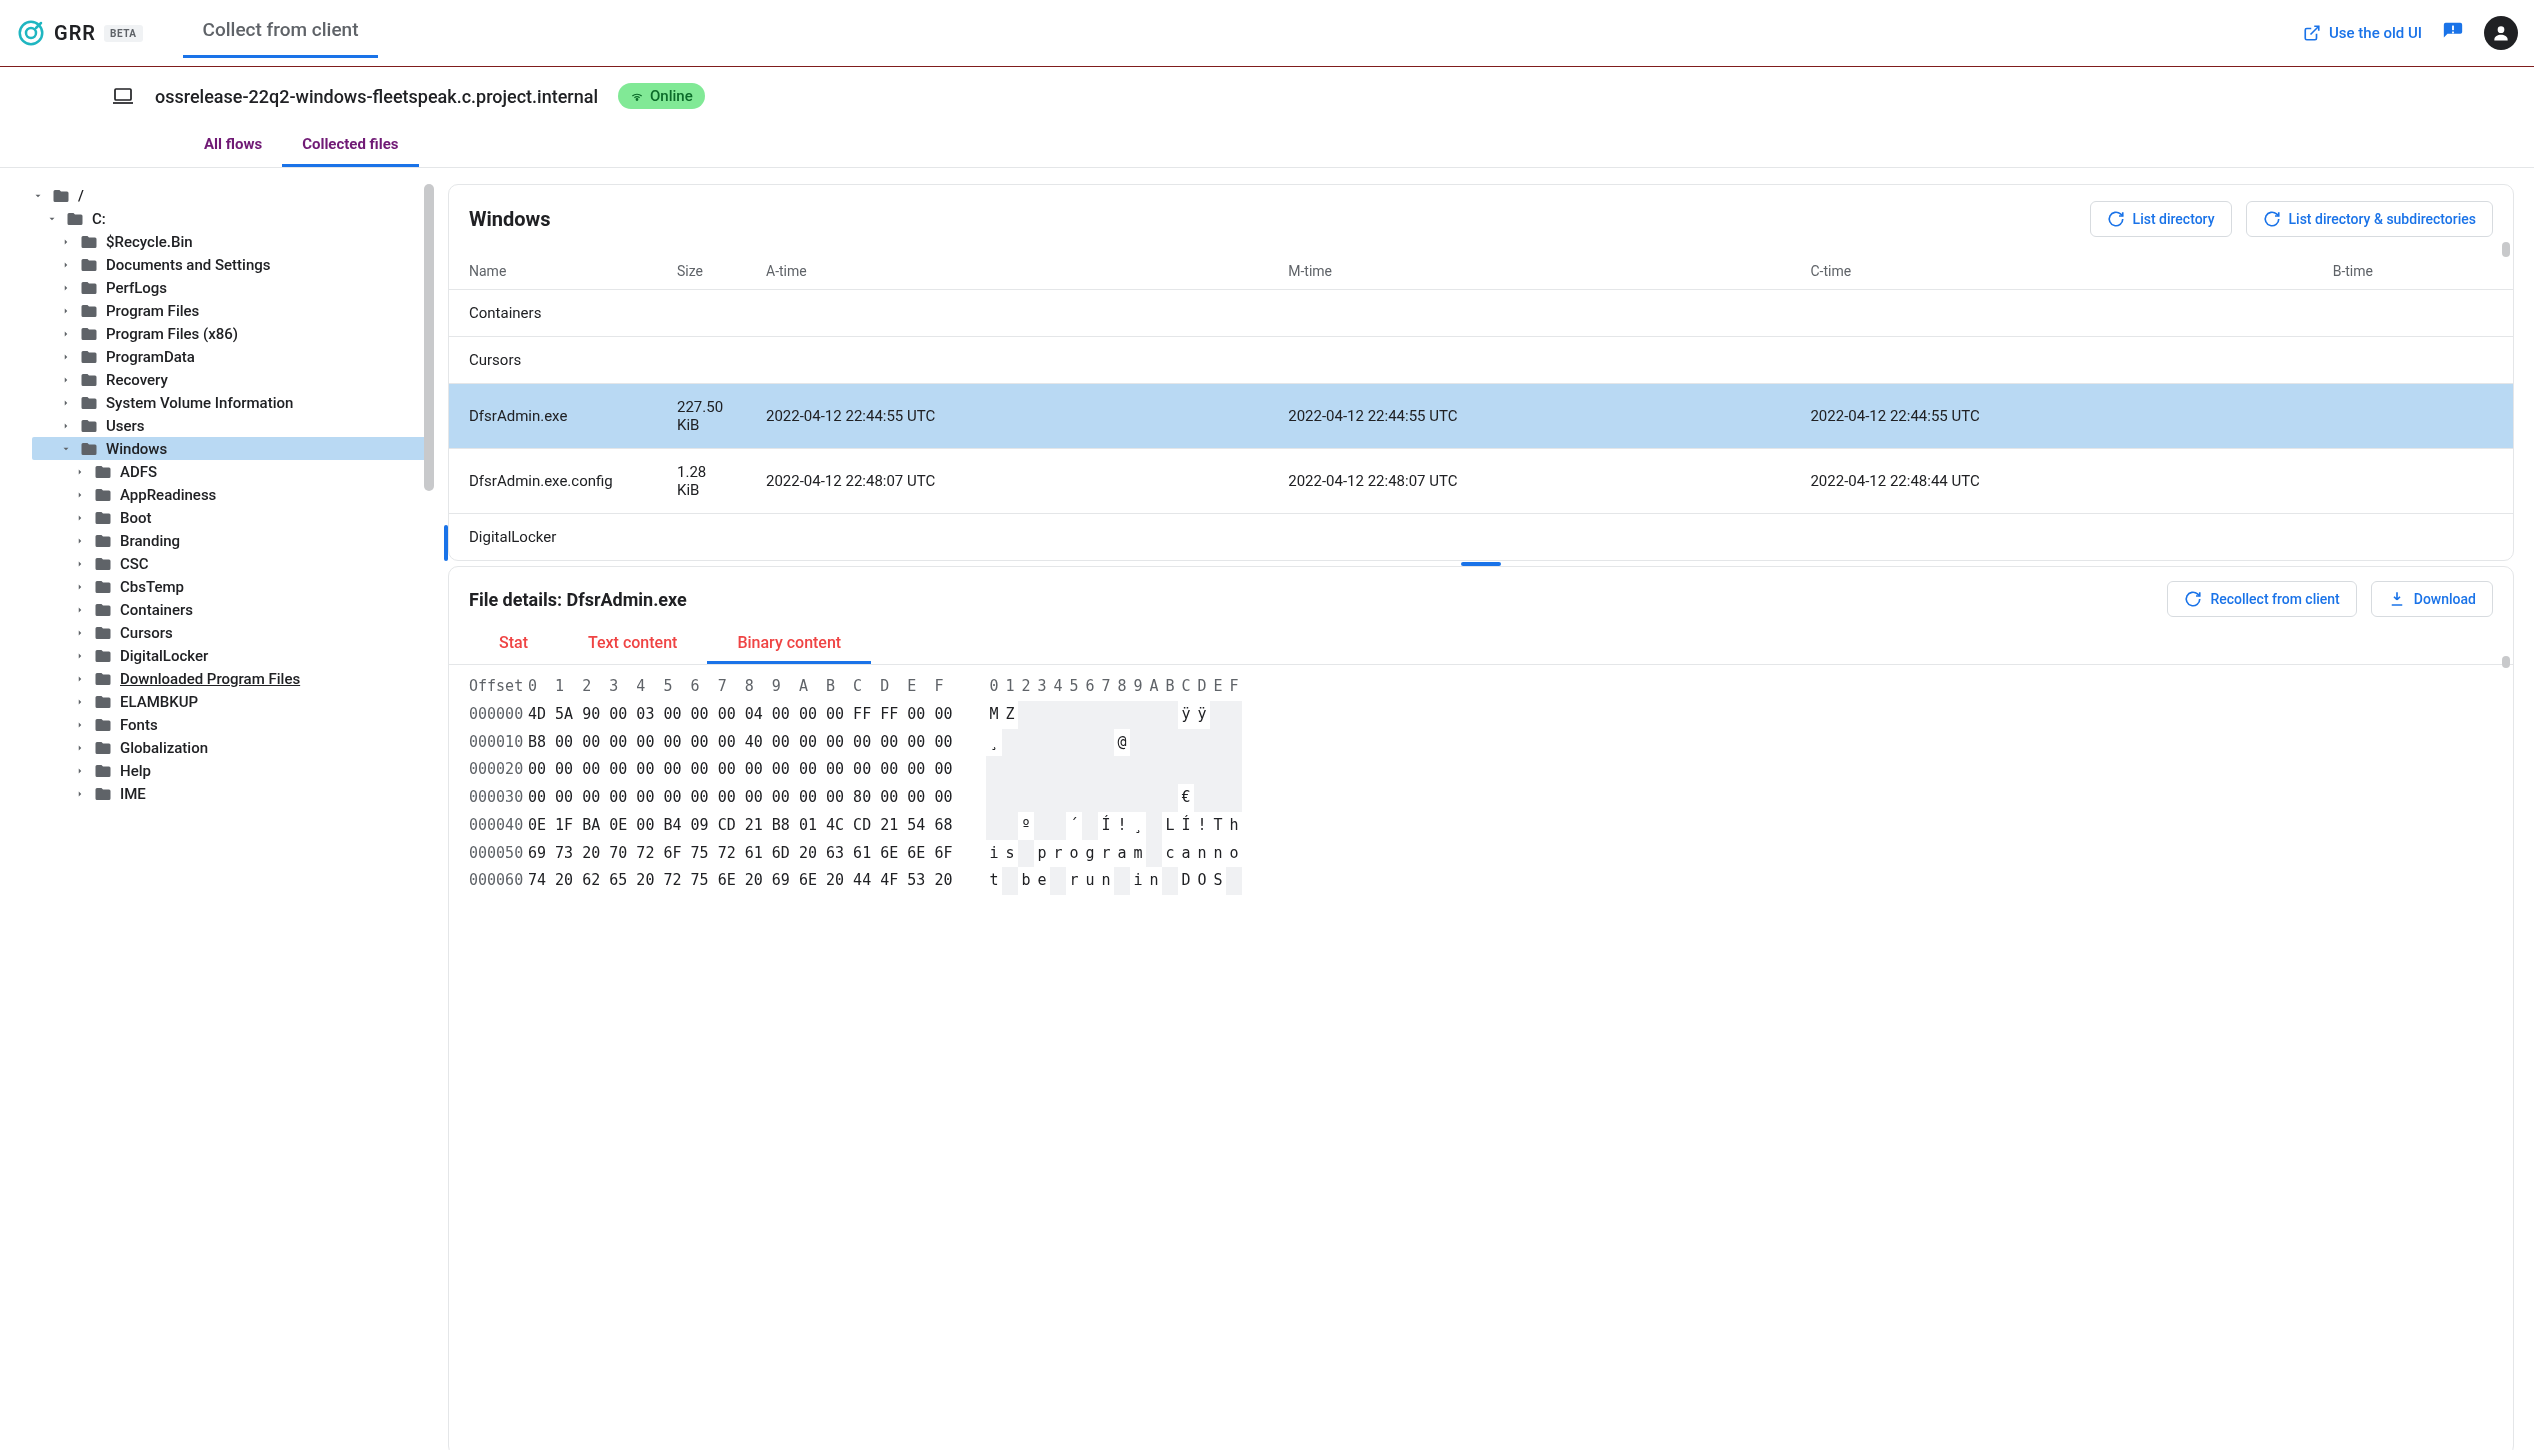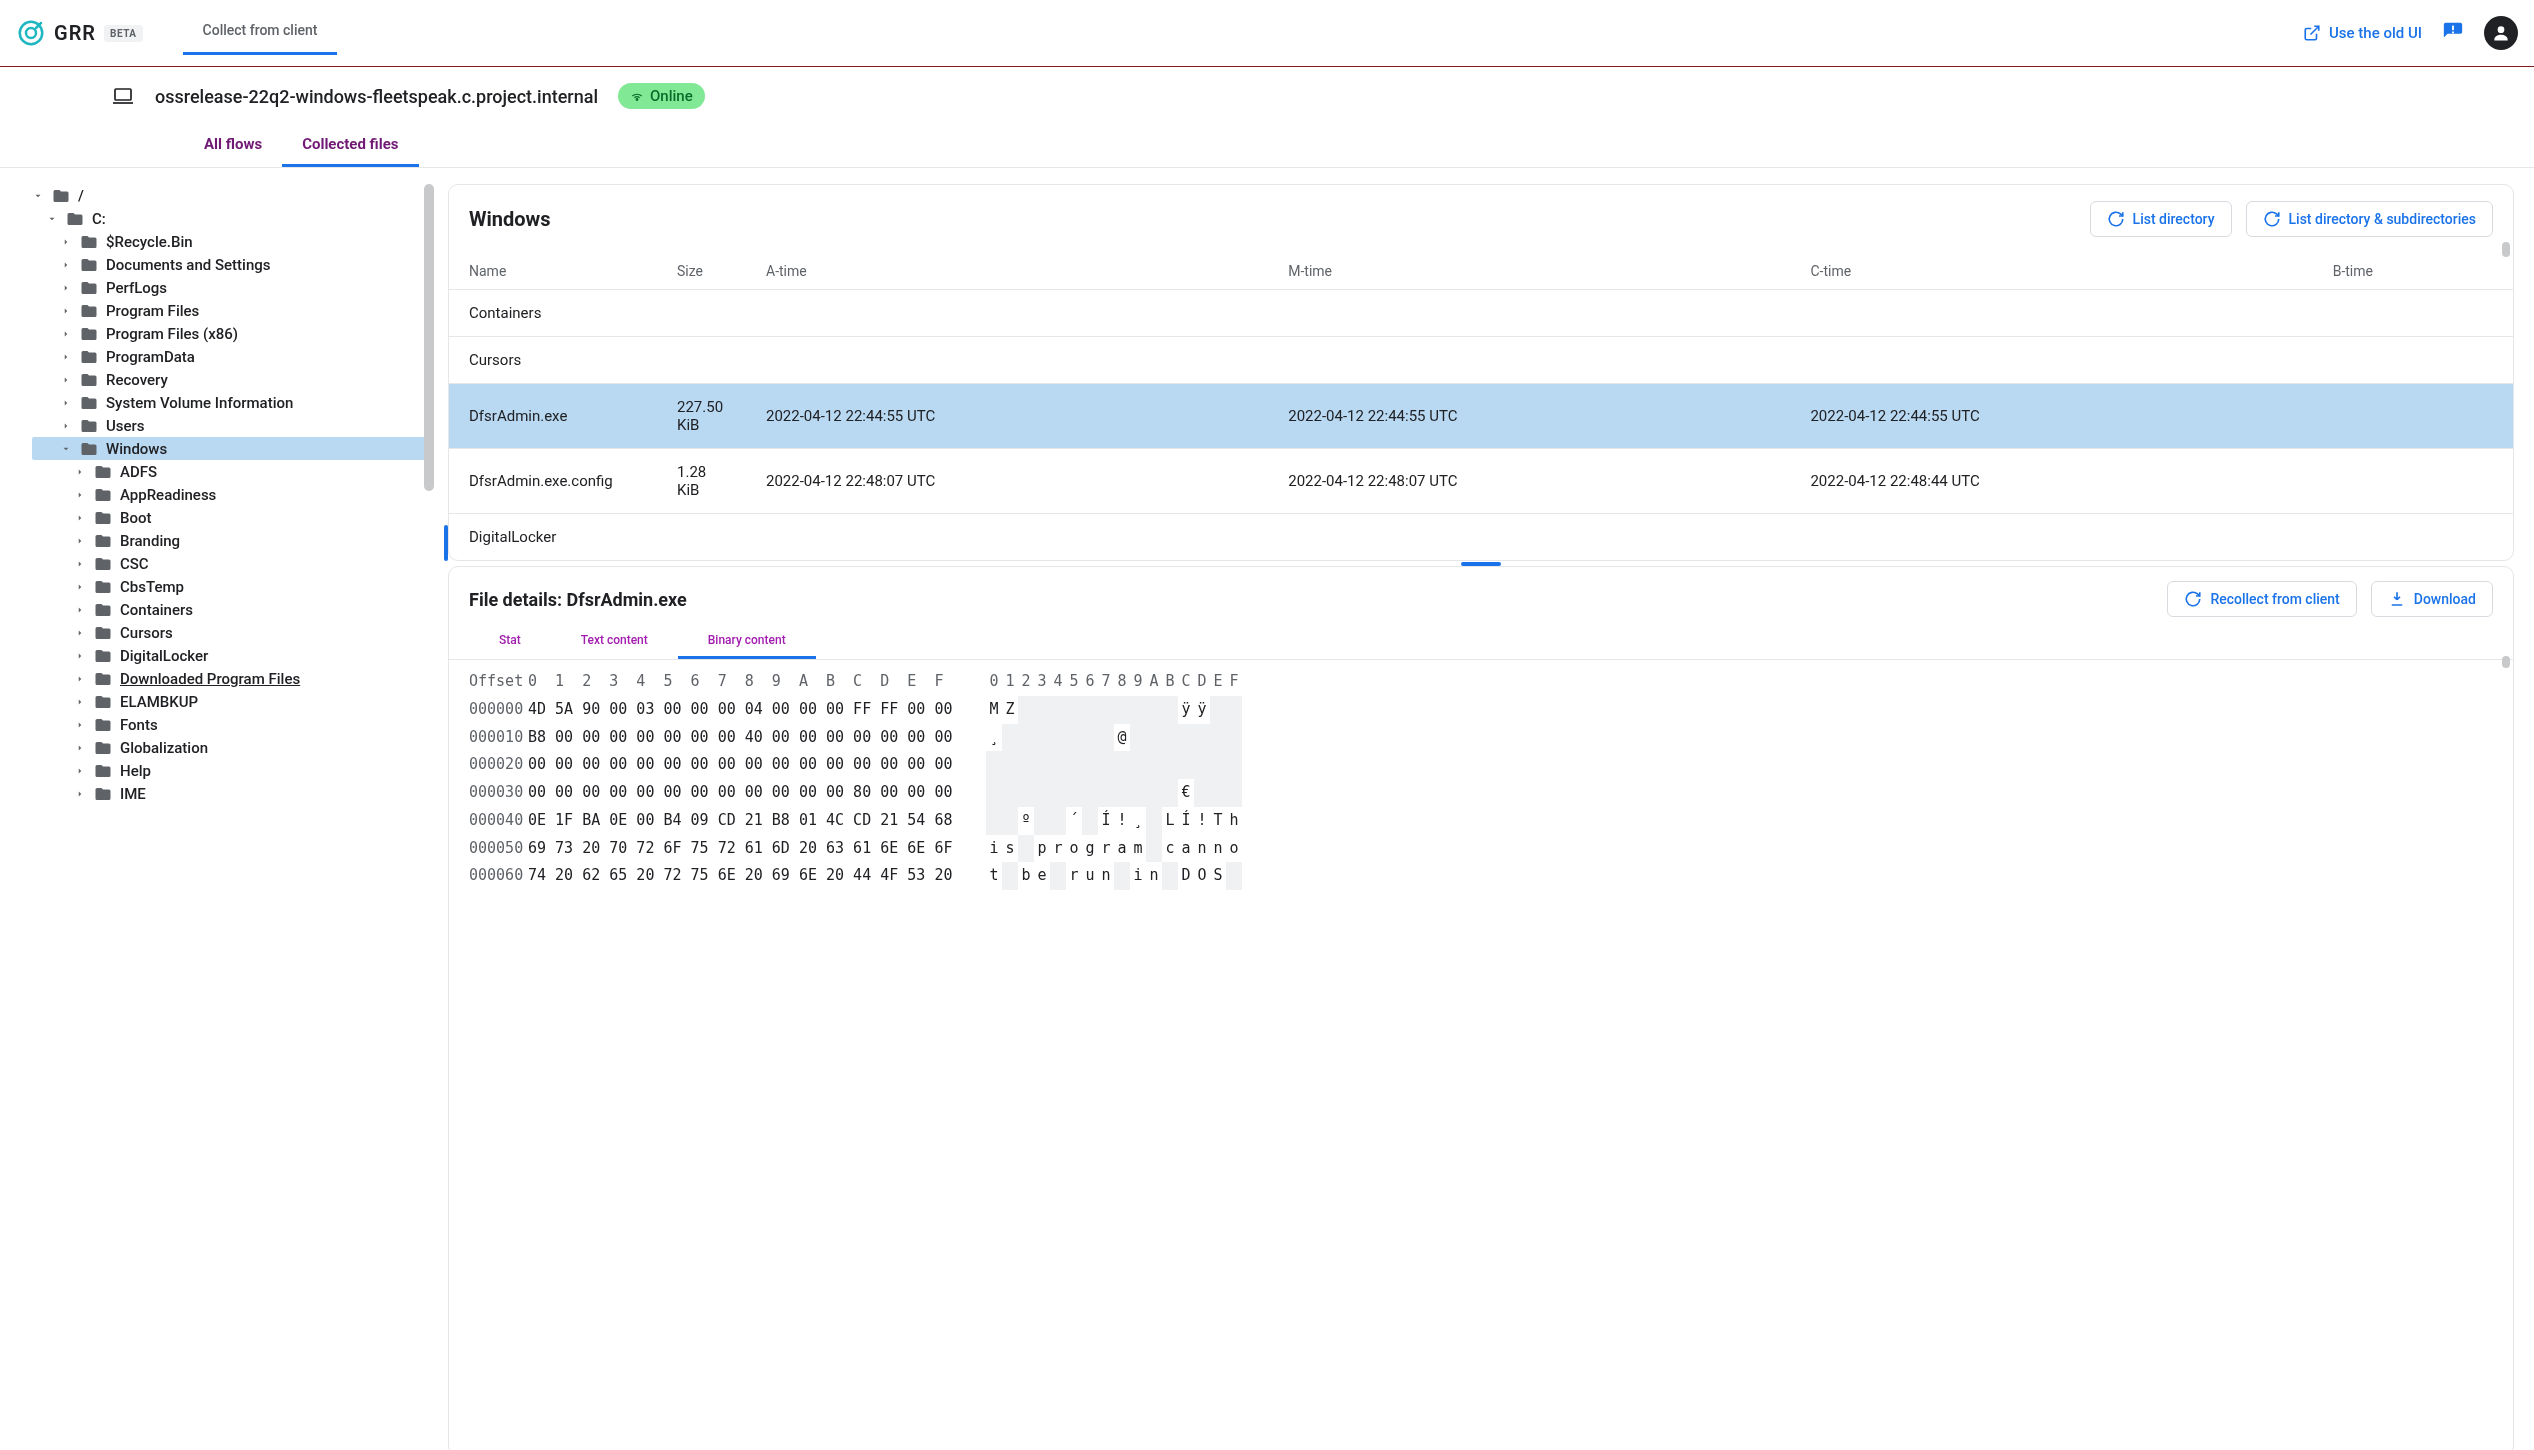--- a/index.html
+++ b/index.html
@@ -36,21 +36,21 @@
       font-weight: 700;
       padding: 3px 6px;
       border-radius: 3px;
       letter-spacing: 0.5px;
     }
     .search-pill {
       margin-left: 24px;
       padding: 10px 20px 14px;
       color: #5f6368;
       font-weight: 500;
-      font-size: 14px;
+      font-size: 19px;
       border-bottom: 3px solid #1a73e8;
     }
     .header-right { display: flex; align-items: center; gap: 20px; }
     .old-ui-link {
       display: flex; align-items: center; gap: 8px;
       color: #1a73e8; font-weight: 500; cursor: pointer; font-size: 15px;
     }
     .feedback-icon { color: #1a73e8; cursor: pointer; }
     .avatar-icon {
       width: 34px; height: 34px;
@@ -212,24 +212,24 @@
     }
     .details-title { font-size: 18px; font-weight: 700; }
     .details-tabs {
       display: flex;
       border-bottom: 1px solid #e4e6e8;
       padding-left: 20px;
       margin-top: 2px;
     }
     .details-tab {
       padding: 12px 30px;
-      color: #a21caf;
+      color: #ef4444;
       font-weight: 500;
       cursor: pointer;
-      font-size: 12px;
+      font-size: 16px;
     }
     .details-tab.active { border-bottom: 3px solid #1a73e8; padding-bottom: 9px; }
     .hex-view {
       font-family: "Menlo", "Consolas", monospace;
       padding: 8px 0 0 20px;
       font-size: 15px;
       line-height: 1.85;
       overflow: hidden;
     }
     .hex-header { color: #5f6368; white-space: pre; }

